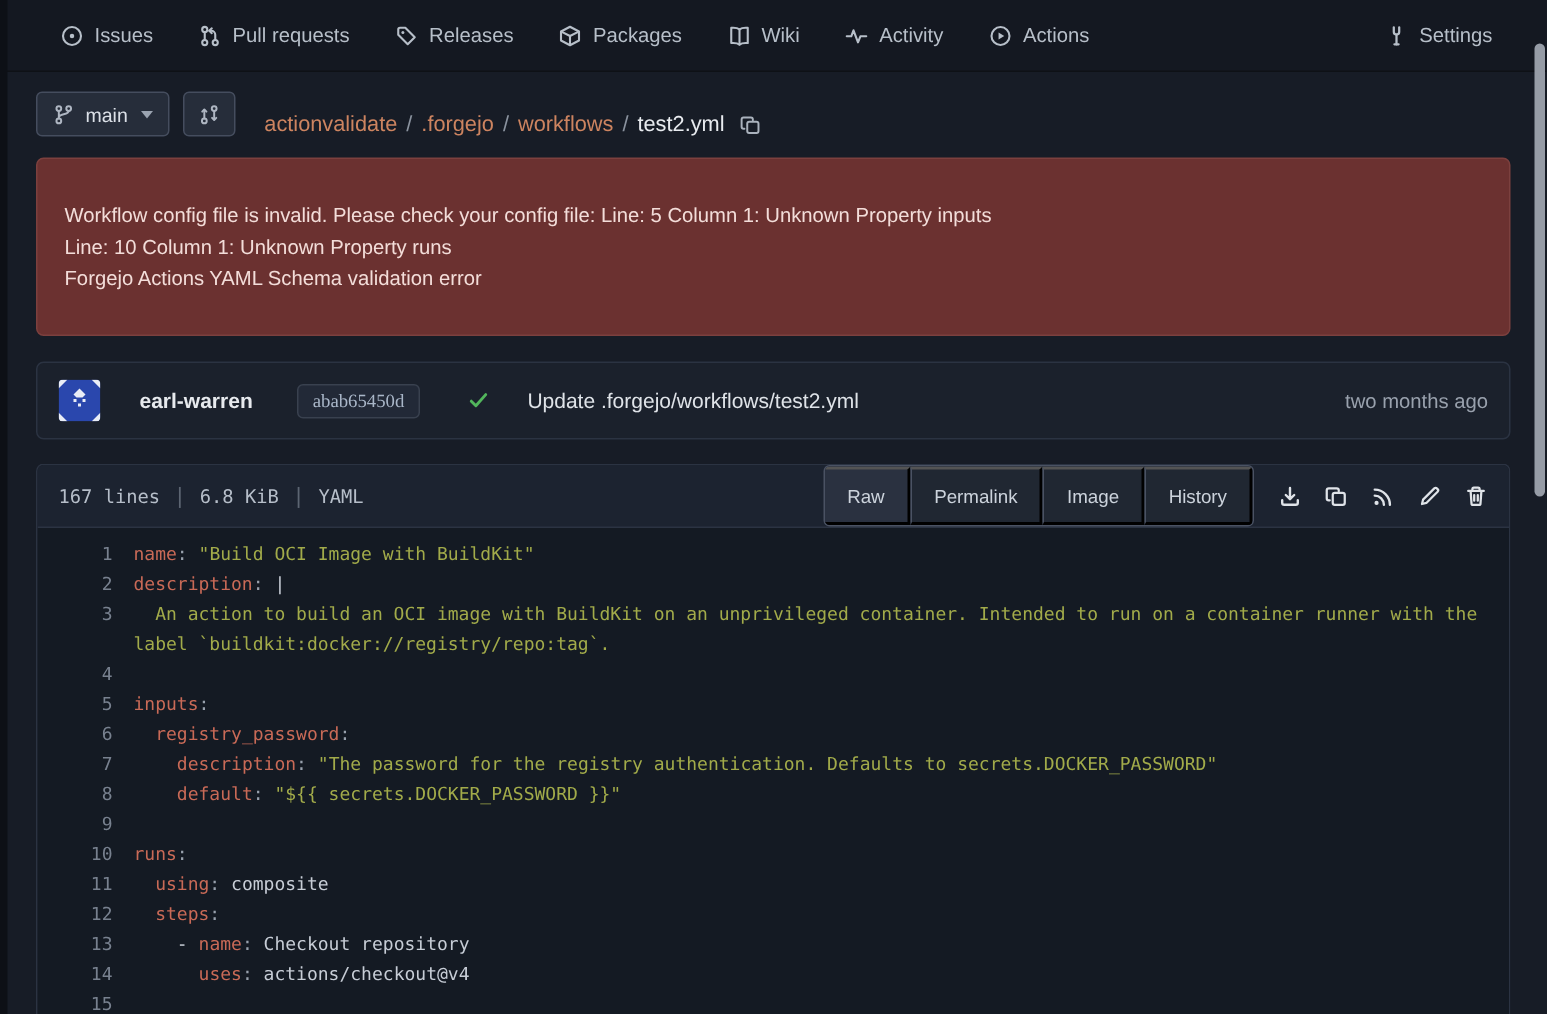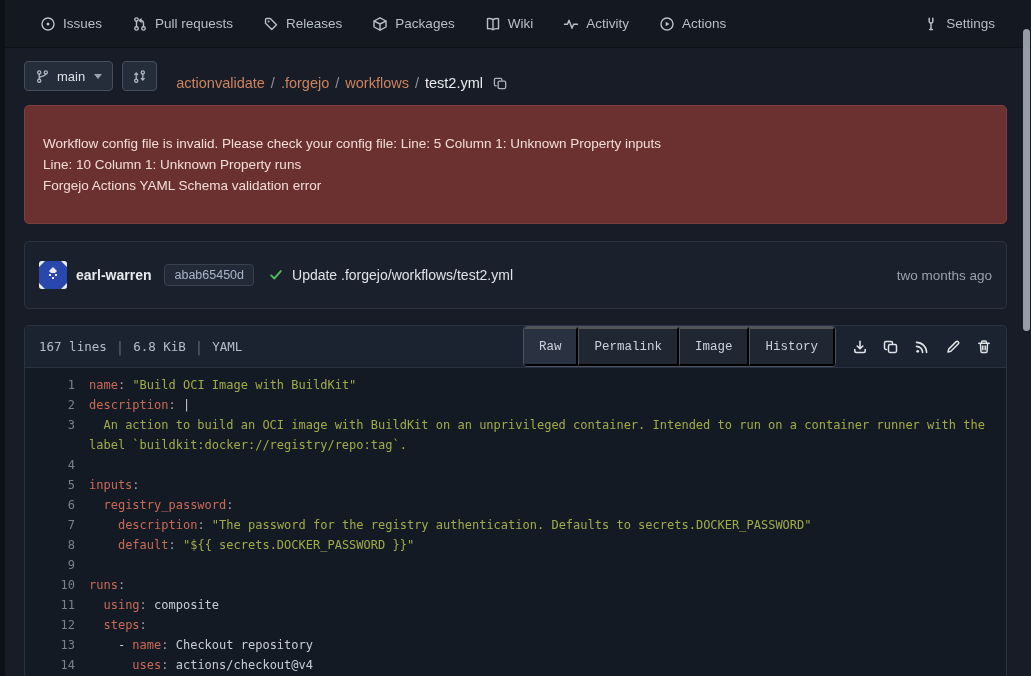--- a/index.html
+++ b/index.html
@@ -29,36 +29,36 @@
   .caret{width:0;height:0;border-left:4px solid transparent;border-right:4px solid transparent;border-top:5px solid #9aa3b0;margin-left:2px}
   .breadcrumb{margin-left:10px;font-size:14.5px;color:#8b939f;display:flex;align-items:center;gap:6px}
   .breadcrumb a{color:var(--link);text-decoration:none;cursor:pointer}
   .breadcrumb .cur{color:#e8ebef}
   .breadcrumb svg{width:15px;height:15px;color:#aab2bd;margin-left:4px;cursor:pointer}
 
   
   .error-banner{margin:14px 24px 0 24px;background:var(--error-bg);border:1px solid var(--error-border);border-radius:5px;padding:27px 18px;color:var(--error-text);font-size:13.5px;line-height:21px}
 
   
-  .commit-bar{margin:17px 24px 0 24px;background:var(--panel-bg);border:1px solid var(--panel-border);border-radius:5px;height:68px;display:flex;align-items:center;padding:0 14px;gap:9px}
+  .commit-bar{margin:17px 24px 0 24px;background:var(--panel-bg);border:1px solid var(--panel-border);border-radius:5px;height:52px;display:flex;align-items:center;padding:0 14px;gap:26px}
   .avatar{width:28px;height:28px;border-radius:3px;overflow:hidden;flex:none}
   .author{font-size:14px;font-weight:700;color:#e7eaee}
-  .hash-badge{font-family:Liberation Sans, sans-serif;font-size:12.5px;color:#a9b6c8;background:#222937;border:1px solid #39414f;border-radius:4px;padding:3px 9px;margin-left:4px;cursor:pointer}
+  .hash-badge{font-family:Liberation Serif, serif;font-size:12.5px;color:#a9b6c8;background:#222937;border:1px solid #39414f;border-radius:4px;padding:3px 9px;margin-left:4px;cursor:pointer}
   .commit-check{color:var(--green);margin-left:6px;display:flex}
   .commit-check svg{width:14px;height:14px}
   .commit-msg{font-size:14px;color:#dfe3e8;cursor:pointer}
   .commit-time{margin-left:auto;color:#99a1ad;font-size:13.5px}
 
   
   .file-panel{margin:16px 24px 0 24px;border:1px solid var(--panel-border);border-bottom:none;border-radius:5px 5px 0 0;overflow:hidden}
   .file-header{height:42px;background:var(--header-bg);border-bottom:1px solid var(--panel-border);display:flex;padding:0 14px}
   .file-meta{display:flex;align-items:center;font-family:"DejaVu Sans Mono",monospace;font-size:12.5px;color:#b6bec9}
   .file-meta .sep{color:#5c6572;padding:0 9px;font-size:14px}
   .btn-group{margin-left:auto;display:flex;border:1px solid var(--btn-border);border-radius:4px;overflow:hidden}
-  .seg-btn{padding:6px 15px;font-size:12.5px;color:#ccd3dc;background:var(--btn-bg);border-left:1px solid var(--btn-border);cursor:pointer;font-family:Liberation Mono, monospace}
+  .seg-btn{padding:6px 15px;font-size:12.5px;color:#ccd3dc;background:var(--btn-bg);border-left:1px solid var(--btn-border);cursor:pointer;font-family:Liberation Sans, sans-serif}
   .seg-btn:first-child{border-left:none}
   .seg-btn.active{background:var(--btn-bg-active)}
   .file-actions{display:flex;align-items:center;gap:15px;margin-left:16px;color:#dfe3e8}
   .file-actions svg{width:16px;height:16px;cursor:pointer}
 
   
   .code-area{background:var(--code-bg);padding:7px 0 0 0;font-family:"DejaVu Sans Mono",monospace;font-size:12px;line-height:20px}
   .code-row{display:flex}
   .ln{flex:none;width:64px;text-align:right;padding-right:14px;color:var(--gutter);cursor:pointer}
   .cl{flex:1;white-space:pre-wrap;word-break:break-all;padding-right:10px;color:var(--text)}

